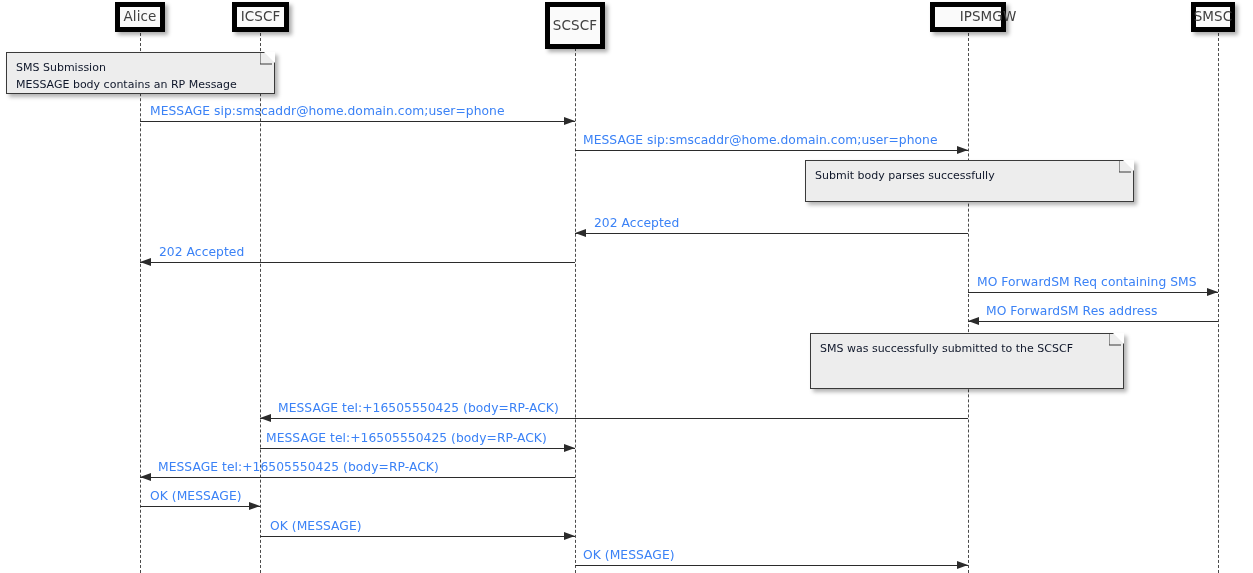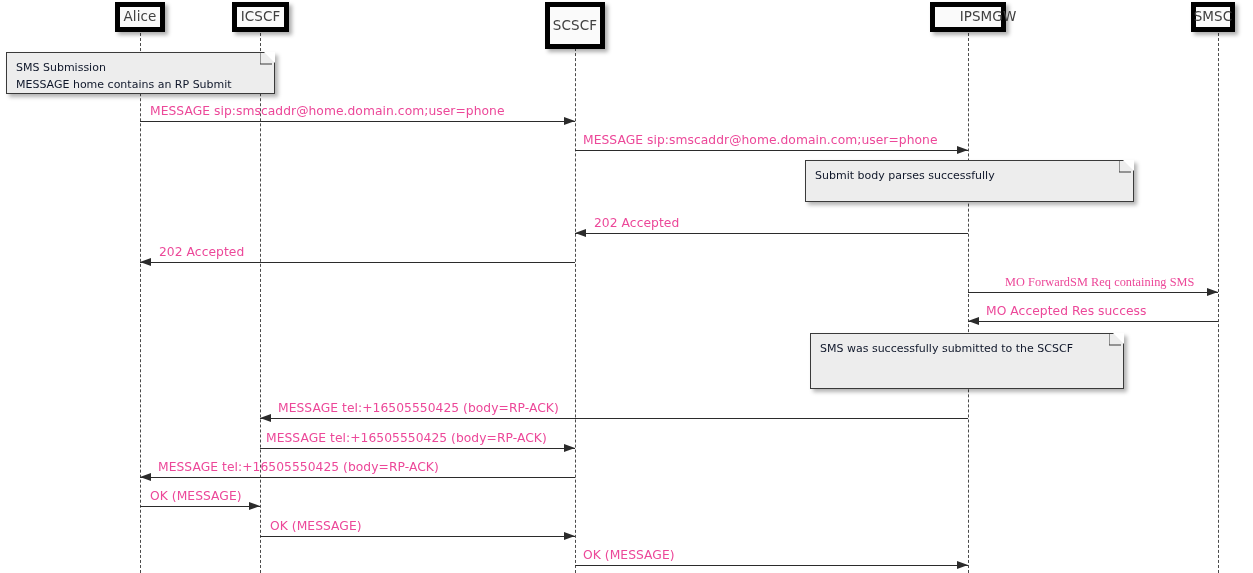--- a/index.html
+++ b/index.html
@@ -60,21 +60,21 @@
     border-left: 11px solid #2b2b2b;
   }
   .arrowhead.left {
     border-top: 4.5px solid transparent;
     border-bottom: 4.5px solid transparent;
     border-right: 11px solid #2b2b2b;
   }
   .msg-label {
     position: absolute;
     font-size: 12.3px;
-    color: #ec4899;
+    color: #3b82f6;
     white-space: nowrap;
     line-height: 1;
     letter-spacing: 0.05px;
   }
 
   
   .note {
     position: absolute;
     box-sizing: border-box;
     background: #ededed;
@@ -124,24 +124,24 @@
       <div class="arrowhead right" style="top: 146px; left: 957px;"></div>
       <div class="msg-label" style="left: 583px; top: 134px;">MESSAGE sip:smscaddr@home.domain.com;user=phone</div>
       <div class="msg-line" style="left: 575px; top: 233px; width: 393px;"></div>
       <div class="arrowhead left" style="top: 229px; left: 575px;"></div>
       <div class="msg-label" style="left: 594px; top: 217px;">202 Accepted</div>
       <div class="msg-line" style="left: 140px; top: 262px; width: 435px;"></div>
       <div class="arrowhead left" style="top: 258px; left: 140px;"></div>
       <div class="msg-label" style="left: 159px; top: 246px;">202 Accepted</div>
       <div class="msg-line" style="left: 968px; top: 292px; width: 250px;"></div>
       <div class="arrowhead right" style="top: 288px; left: 1207px;"></div>
-      <div class="msg-label" style="left: 1005px; top: 276px; font-family: Liberation Serif, serif;">MO ForwardSM Req containing SMS</div>
+      <div class="msg-label" style="left: 977px; top: 276px;">MO ForwardSM Req containing SMS</div>
       <div class="msg-line" style="left: 968px; top: 321px; width: 250px;"></div>
       <div class="arrowhead left" style="top: 317px; left: 968px;"></div>
-      <div class="msg-label" style="left: 986px; top: 305px;">MO Accepted Res success</div>
+      <div class="msg-label" style="left: 986px; top: 305px;">MO ForwardSM Res address</div>
       <div class="msg-line" style="left: 260px; top: 418px; width: 708px;"></div>
       <div class="arrowhead left" style="top: 414px; left: 260px;"></div>
       <div class="msg-label" style="left: 278px; top: 402px;">MESSAGE tel:+16505550425 (body=RP-ACK)</div>
       <div class="msg-line" style="left: 260px; top: 448px; width: 315px;"></div>
       <div class="arrowhead right" style="top: 444px; left: 564px;"></div>
       <div class="msg-label" style="left: 266px; top: 432px;">MESSAGE tel:+16505550425 (body=RP-ACK)</div>
       <div class="msg-line" style="left: 140px; top: 477px; width: 435px;"></div>
       <div class="arrowhead left" style="top: 473px; left: 140px;"></div>
       <div class="msg-label" style="left: 158px; top: 461px;">MESSAGE tel:+16505550425 (body=RP-ACK)</div>
       <div class="msg-line" style="left: 140px; top: 506px; width: 120px;"></div>
@@ -167,21 +167,21 @@
       <div class="participant" style="left: 930px; top: 2px; width: 76px; height: 30px; padding-left: 40px;">
         <span>IPSMGW</span>
       </div>
       <div class="participant" style="left: 1191px; top: 2px; width: 44px; height: 30px;">
         <span>SMSC</span>
       </div>
     </div>
   <div id="notes-layer">
       <div class="note" style="left: 6px; top: 52px; width: 269px; height: 42px;">
         <span class="note-line">SMS Submission</span>
-        <span class="note-line">MESSAGE home contains an RP Submit</span>
+        <span class="note-line">MESSAGE body contains an RP Message</span>
         <span class="fold"></span>
         <span class="fold-edge"><svg width="15" height="15" viewBox="0 0 15 15">
             <path d="M0 0 L0 12 L12 12" fill="none" stroke="#3a3a3a" stroke-width="1"></path>
           </svg></span>
       </div>
       <div class="note" style="left: 805px; top: 160px; width: 329px; height: 42px;">
         <span class="note-line">Submit body parses successfully</span>
         <span class="fold"></span>
         <span class="fold-edge"><svg width="15" height="15" viewBox="0 0 15 15">
             <path d="M0 0 L0 12 L12 12" fill="none" stroke="#3a3a3a" stroke-width="1"></path>

